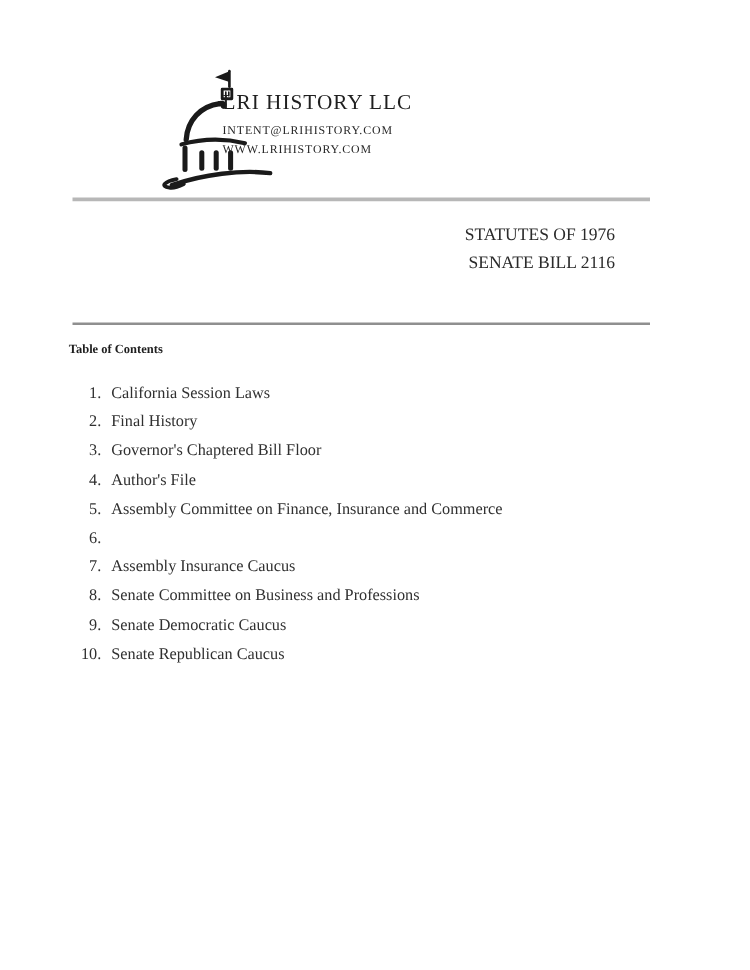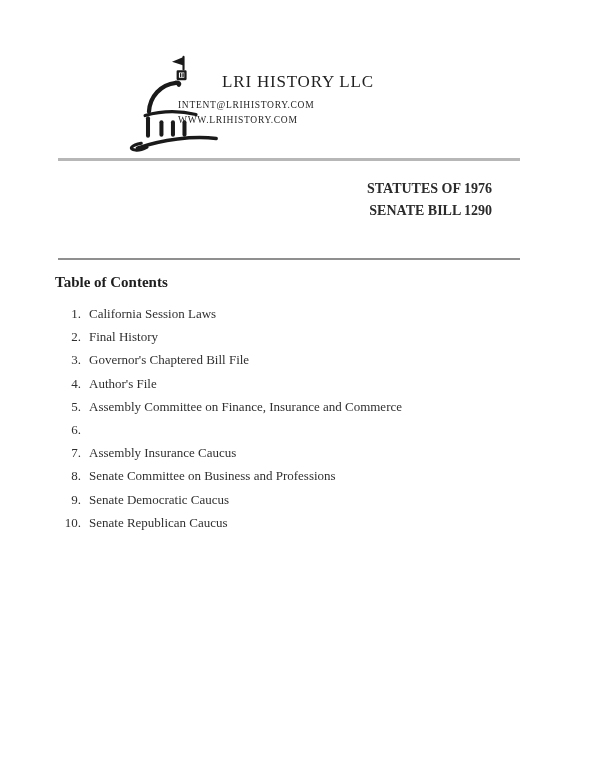--- a/index.html
+++ b/index.html
@@ -19,21 +19,21 @@
     left: 124px;
     top: 50px;
     width: 96px;
     height: 106px;
   }
   .company-name {
     position: absolute;
     left: 178px;
     top: 72px;
     width: 240px;
-    text-align: center;
+    text-align: left;
     font-size: 17px;
     letter-spacing: 0.8px;
     color: #1f1f1f;
   }
   .contact-block {
     position: absolute;
     left: 178px;
     top: 98px;
     width: 240px;
     text-align: left;
@@ -61,33 +61,33 @@
     background: #8f8f8f;
   }
 
   
   .ref-block {
     position: absolute;
     top: 178px;
     left: 0;
     width: 492px;
     text-align: right;
-    font-weight: bold;
+    font-weight: normal;
     font-size: 14px;
     line-height: 21.5px;
     color: #2b2b2b;
   }
   .ref-line { white-space: pre; }
 
   
   .toc-heading {
     position: absolute;
     left: 55px;
     top: 274px;
-    font-size: 15px;
+    font-size: 10px;
     font-weight: bold;
     color: #1e1e1e;
   }
   .toc-list {
     position: absolute;
     left: 0;
     top: 306px;
     width: 600px;
   }
   .toc-item {
@@ -137,39 +137,39 @@
   <div class="company-name">LRI HISTORY LLC</div>
   <div class="contact-block">
     <div>INTENT@LRIHISTORY.COM</div>
     <div>WWW.LRIHISTORY.COM</div>
   </div>
 
   <div class="rule-top"></div>
 
   <div class="ref-block">
     <div class="ref-line">STATUTES OF 1976</div>
-    <div class="ref-line">SENATE BILL 1290</div>
+    <div class="ref-line">SENATE BILL 2116</div>
   </div>
 
   <div class="rule-mid"></div>
 
   <div class="toc-heading">Table of Contents</div>
 
   <div class="toc-list">
     <div class="toc-item">
       <span class="toc-num">1.</span>
       <span class="toc-label">California Session Laws</span>
     </div>
     <div class="toc-item">
       <span class="toc-num">2.</span>
       <span class="toc-label">Final History</span>
     </div>
     <div class="toc-item">
       <span class="toc-num">3.</span>
-      <span class="toc-label">Governor's Chaptered Bill File</span>
+      <span class="toc-label">Governor's Chaptered Bill Floor</span>
     </div>
     <div class="toc-item">
       <span class="toc-num">4.</span>
       <span class="toc-label">Author's File</span>
     </div>
     <div class="toc-item">
       <span class="toc-num">5.</span>
       <span class="toc-label">Assembly Committee on Finance, Insurance and Commerce</span>
     </div>
     <div class="toc-item">

